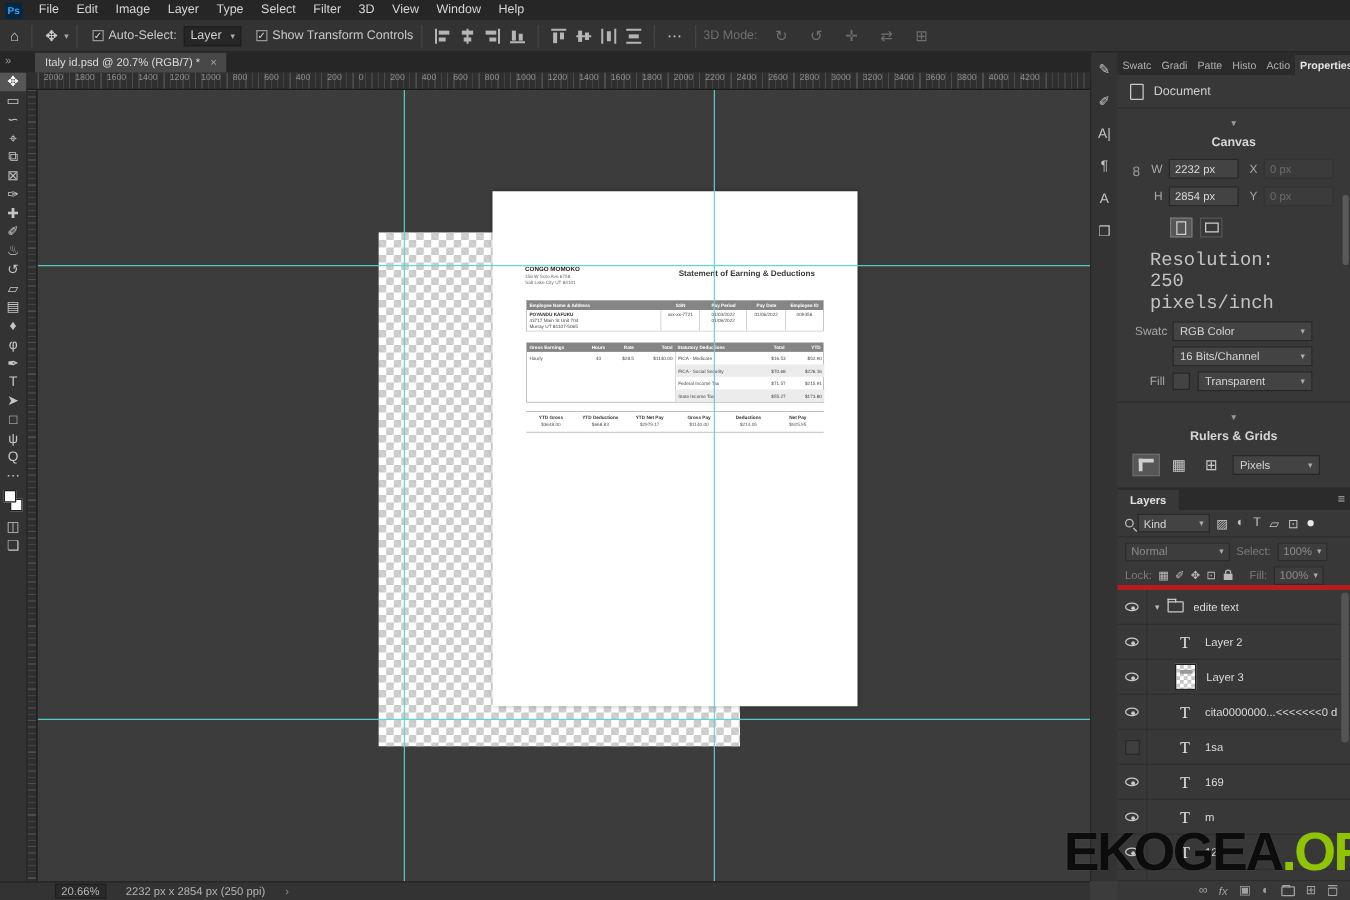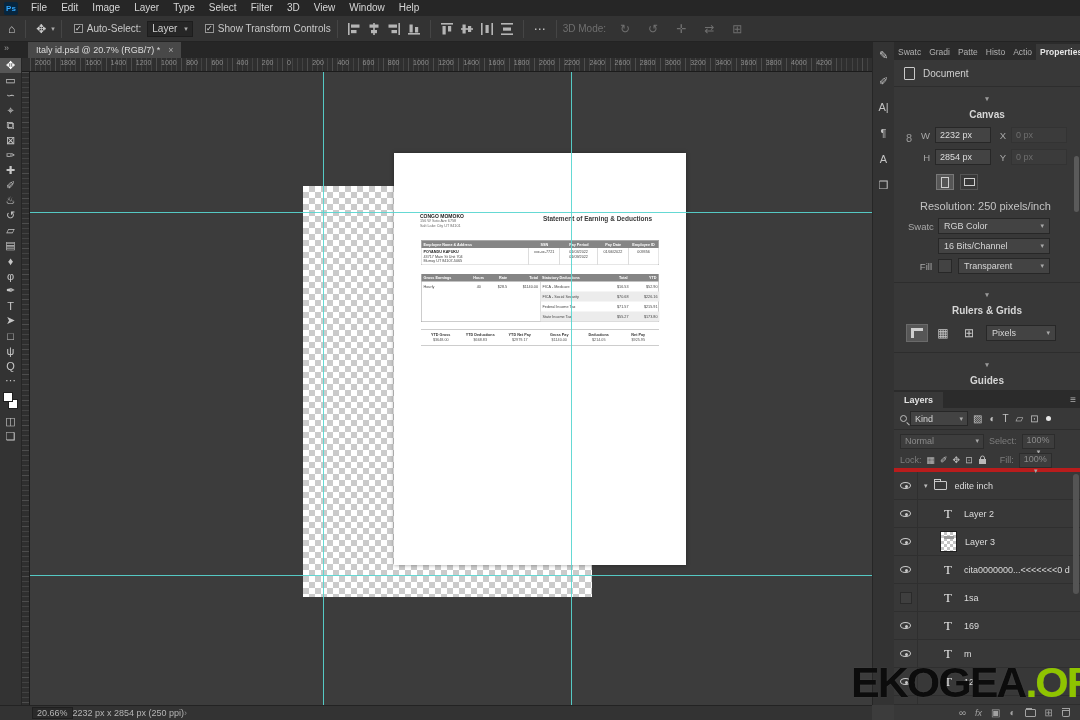--- a/index.html
+++ b/index.html
@@ -130,21 +130,21 @@
   .flabel { color:#a8a8a8; width:10px; text-align:right; }
   .fbox { width:56px; height:16px; background:#434343; border:1px solid #272727; color:#dddddd;
           font-size:9px; display:flex; align-items:center; padding:0 4px; }
   .fbox.dis { background:#3b3b3b; color:#6e6e6e; border-color:#333333; }
   #chain { position:absolute; left:12px; top:62px; color:#9a9a9a; font-size:11px; }
   #orient { display:flex; gap:6px; padding:6px 8px 2px 42px; }
   .orbtn { width:18px; height:16px; border:1px solid #555; display:flex; align-items:center; justify-content:center; }
   .orbtn.active { background:#565656; border-color:#787878; }
   .pgglyph { width:8px; height:11px; border:1px solid #cfcfcf; }
   .pgglyph.land { width:11px; height:8px; }
-  .resrow { font-size:11px; color:#c3c3c3; padding:8px 8px 2px 26px; }
+  .resrow { font-size:15px; color:#c3c3c3; padding:8px 25px 2px 26px;font-family:Liberation Mono, monospace; }
   .modrow { display:flex; align-items:center; gap:6px; padding:4px 8px 0 14px; font-size:9.5px; }
   .mlabel { color:#a8a8a8; width:24px; text-align:right; }
   .ddl { height:16px; background:#434343; border:1px solid #272727; color:#d6d6d6; font-size:9px;
          display:flex; align-items:center; padding:0 5px; justify-content:space-between; }
   .w110 { width:112px; } .w70 { width:70px; }
   .fillsw { width:14px; height:14px; background:#434343; border:1px solid #272727; }
   .icobtn { width:22px; height:18px; border:1px solid transparent; display:flex; align-items:center;
             justify-content:center; color:#c9c9c9; font-size:12px; }
   .icobtn.active { background:#565656; border-color:#6a6a6a; }
   .iconrow { display:flex; align-items:center; gap:4px; padding:4px 8px 2px 12px; }
@@ -165,21 +165,21 @@
   #kinddd { width:58px; height:15px; background:#434343; border:1px solid #272727; color:#d6d6d6; font-size:9px;
             display:flex; align-items:center; justify-content:space-between; padding:0 4px; }
   .fico { color:#c3c3c3; font-size:10px; padding:0 2px; }
   .fdot { width:5px; height:5px; background:#e8e8e8; border-radius:50%; margin-left:2px; }
   #lblend { position:absolute; left:0; top:388px; width:186px; height:22px; display:flex; align-items:center;
             gap:5px; padding:0 6px; }
   #blenddd { width:84px; height:15px; background:#3d3d3d; border:1px solid #2c2c2c; color:#8b8b8b; font-size:9px;
              display:flex; align-items:center; justify-content:space-between; padding:0 4px; }
   .dimlab { color:#7d7d7d; font-size:9px; }
   .dimbox { height:15px; background:#3d3d3d; border:1px solid #2c2c2c; color:#8b8b8b; font-size:9px;
-            display:flex; align-items:center; padding:0 4px; gap:3px;flex-direction:column; }
+            display:flex; align-items:center; padding:0 4px; gap:3px; }
   #llock { position:absolute; left:0; top:410px; width:186px; height:20px; display:flex; align-items:center;
            gap:5px; padding:0 6px; border-bottom:4px solid #b91c1c; }
   .lockico { color:#b9b9b9; font-size:9px; }
   .locksvg { display:block; }
   #llist { position:absolute; left:0; top:430px; width:186px; height:232px; overflow:hidden; }
   .lrow { height:28px; display:flex; align-items:center; border-bottom:1px solid #2f2f2f; position:relative; }
   .eyecell { width:24px; height:28px; border-right:1px solid #2f2f2f; display:flex; align-items:center;
              justify-content:center; flex:none; }
   .eye { width:11px; height:7px; border:1px solid #c9c9c9; border-radius:50%; position:relative; display:inline-block; }
   .eye::after { content:""; position:absolute; left:3.5px; top:1.5px; width:3px; height:3px; border-radius:50%;
@@ -203,22 +203,22 @@
              gap:9px; padding:0 10px; }
   .bico { color:#a2a2a2; font-size:10px; line-height:14px; }
   .fxico { color:#a2a2a2; font-size:9px; font-style:italic; }
   .bfolder { width:11px; height:8px; border:1px solid #a2a2a2; border-radius:1px; position:relative; }
   .bfolder::before { content:""; position:absolute; top:-2px; left:0; width:4px; height:1px; border:1px solid #a2a2a2;
                      border-bottom:none; }
   .trash { width:8px; height:9px; border:1px solid #a2a2a2; border-top:3px double #a2a2a2; border-radius:0 0 2px 2px; }
 
   
   #statusbar { position:absolute; left:0; top:705px; width:872px; height:15px; background:#333333;
-               border-top:1px solid #232323; display:flex; align-items:center; gap:0; z-index:30;
-               font-size:9px; color:#b5b5b5; padding-left:32px; }
+               border-top:1px solid #232323; display:flex; align-items:center; gap:16px; z-index:30;
+               font-size:9px; color:#b5b5b5; padding-left:44px; }
   #statzoom { background:#2a2a2a; border:1px solid #1f1f1f; padding:0 4px; height:12px; display:flex; align-items:center; }
   #statchev { color:#8e8e8e; }
 
   
   #watermark { position:absolute; left:851px; top:658px; z-index:100; font-size:43px; font-weight:bold;
                letter-spacing:-2px; white-space:nowrap; text-shadow:0 0 1px rgba(255,255,255,.18); }
   #wm-dark { color:#0c0c0c; }
   #wm-green { color:#8fc400; }
 </style>
 </head>
@@ -687,21 +687,21 @@
 
   <div id="llist">
     <div class="lrow">
       <span class="eyecell">
           <span class="eye"></span>
         </span>
       <span class="lind" style="margin-left:6px">
           <span class="chev">▾</span>
           <span class="folder"></span>
         </span>
-      <span class="lname">edite inch</span>
+      <span class="lname">edite text</span>
     </div>
     <div class="lrow">
       <span class="eyecell">
           <span class="eye"></span>
         </span>
       <span class="lind" style="margin-left:22px">
           <span class="tglyph">T</span>
         </span>
       <span class="lname">Layer 2</span>
     </div>

